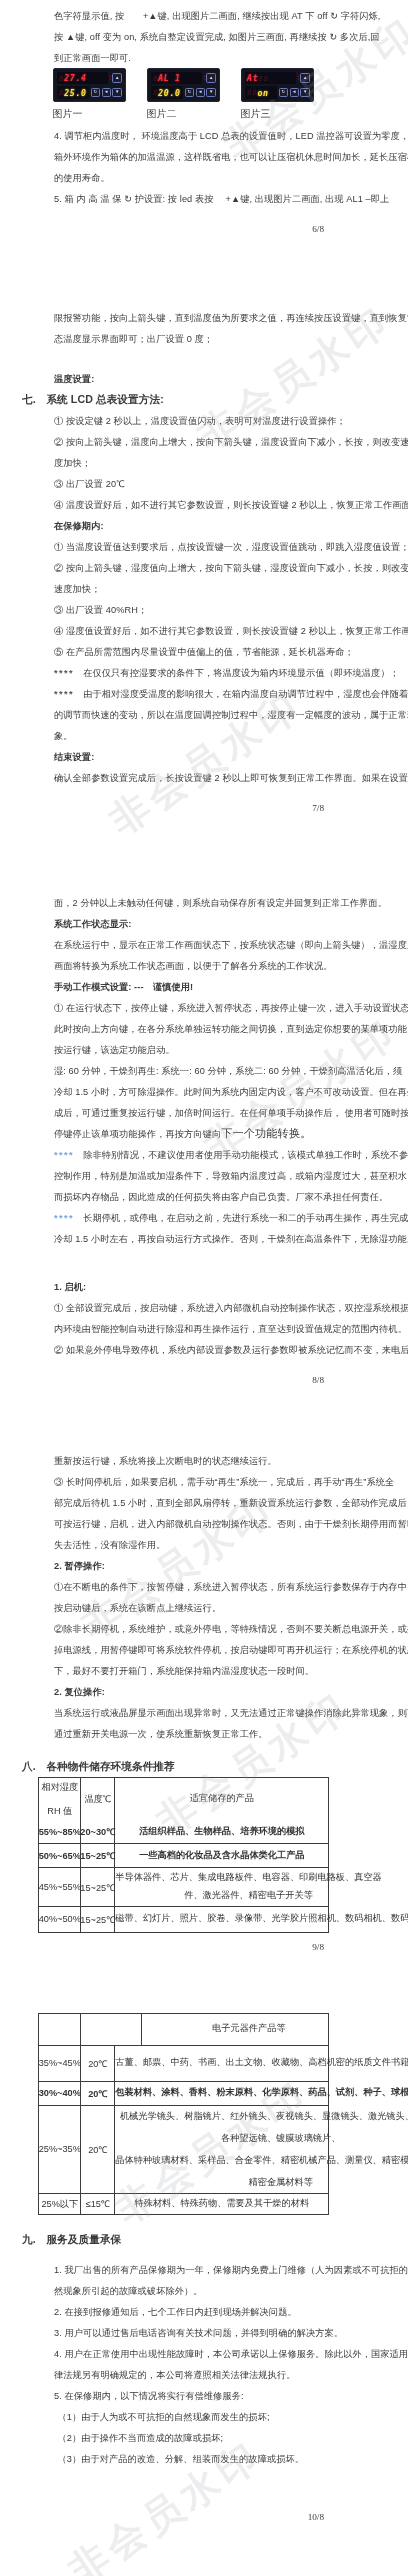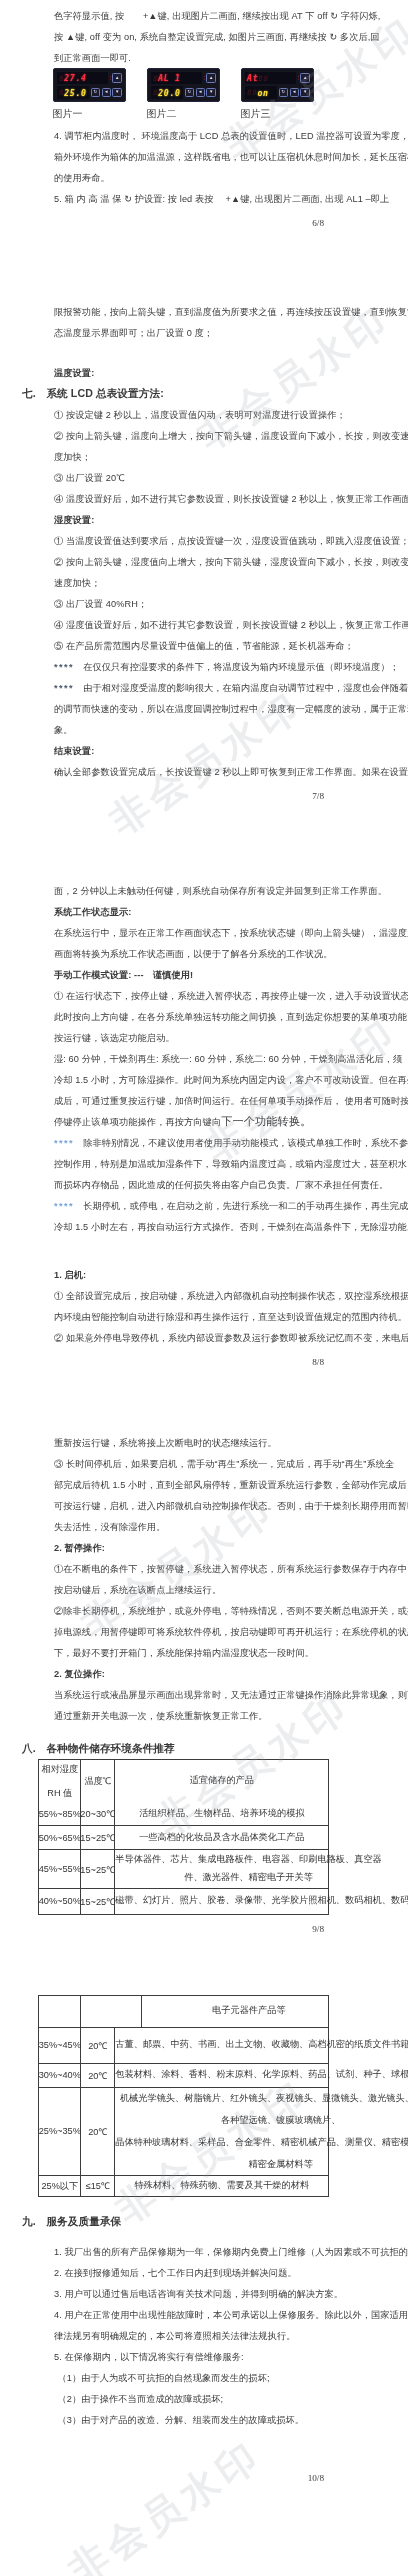--- a/index.html
+++ b/index.html
@@ -4,21 +4,21 @@
 <style>
   html,body{margin:0;padding:0;background:#fff;}
   .page{position:relative;width:409px;height:2576px;background:#ffffff;overflow:hidden;
         font-family:"Liberation Sans",sans-serif;color:#3a3a3a;}
   .content{position:relative;z-index:1;padding:5.4px 31px 0 54px;box-sizing:border-box;font-size:9.2px;}
   .ln{line-height:21px;height:21px;white-space:nowrap;letter-spacing:0.1px;}
   .bold{font-weight:bold;}
   .h1{font-weight:bold;font-size:10.6px;margin-left:-32px;}
   .ind{margin-left:3.4px;}
   .pg{font-family:"Liberation Serif",serif;width:270px;text-align:right;letter-spacing:0;}
-  .pgm{margin-top:3px;}
+  .pgm{margin-top:9px;}
   .pgt{margin-top:4.1px;}
   .stars{font-weight:bold;letter-spacing:1.4px;}
   .sd .stars{color:#4a5668;}
   .sb .stars{color:#76a5d8;}
   .big{font-size:11.2px;}
   .gap{height:6.8px;}
   .g14{height:9.5px;}.g18{height:12.3px;}.g20{height:13.6px;}.g27{height:18.4px;}.g40{height:27px;}
   .g55{height:37px;}.g81{height:55px;}.g88{height:60px;}.g100{height:68px;}.g108{height:74px;}
   
   .panels{display:flex;gap:21px;height:57px;margin-left:-1.4px;}
@@ -36,21 +36,21 @@
         display:flex;align-items:center;justify-content:center;flex:none;background:#1c1c2e;line-height:1;}
   .plabel{margin-top:4.8px;font-size:10px;color:#3a3a3a;}
   
   .tbl{margin-left:-15.7px;width:291px;border:1.4px solid #3c3c3c;box-sizing:border-box;font-size:9.2px;color:#333;}
   .trow{display:flex;border-top:0.7px solid #3c3c3c;}
   .tbl .trow:first-child{border-top:none;}
   .tc{display:flex;align-items:center;justify-content:center;text-align:center;box-sizing:border-box;}
   .c1{width:42px;border-right:0.7px solid #3c3c3c;flex:none;white-space:pre-line;line-height:24px;}
   .c2{width:34px;border-right:0.7px solid #3c3c3c;flex:none;}
   .c3{flex:1;white-space:pre;line-height:17.7px;overflow:visible;}
-  .h62{height:42px;}.h34{height:23px;}.h56{height:38px;}.h36{height:24.5px;}
+  .h62{height:42px;}.h34{height:23px;font-weight:bold;}.h56{height:38px;}.h36{height:24.5px;}
   .h46{height:31px;gap:27px;}.h52{height:35px;}.h128{height:87px;}.h30{height:20.4px;}
   .h128 .c3{line-height:22px;}
   
   .wm{position:absolute;z-index:2;transform:rotate(-34deg);font-size:39px;letter-spacing:5.4px;
       font-weight:bold;color:rgba(148,157,168,0.18);white-space:nowrap;pointer-events:none;}
 </style>
 </head>
 <body>
 
 <div class="page">
@@ -156,21 +156,21 @@
         <div class="ln"><span class="stars"></span><span>限报警功能，按向上箭头键，直到温度值为所要求之值，再连续按压设置键，直到恢复常</span><span class="big"></span></div>
         <div class="ln"><span class="stars"></span><span>态温度显示界面即可；出厂设置 0 度；</span><span class="big"></span></div>
         <div class="gap g27"><span class="stars"></span><span></span><span class="big"></span></div>
         <div class="ln bold"><span class="stars"></span><span>温度设置:</span><span class="big"></span></div>
         <div class="ln h1"><span class="stars"></span><span>七.　系统 LCD 总表设置方法:</span><span class="big"></span></div>
         <div class="ln"><span class="stars"></span><span>① 按设定键 2 秒以上，温度设置值闪动，表明可对温度进行设置操作；</span><span class="big"></span></div>
         <div class="ln"><span class="stars"></span><span>② 按向上箭头键，温度向上增大，按向下箭头键，温度设置向下减小，长按，则改变速</span><span class="big"></span></div>
         <div class="ln"><span class="stars"></span><span>度加快；</span><span class="big"></span></div>
         <div class="ln"><span class="stars"></span><span>③ 出厂设置 20℃</span><span class="big"></span></div>
         <div class="ln"><span class="stars"></span><span>④ 温度设置好后，如不进行其它参数设置，则长按设置键 2 秒以上，恢复正常工作画面。</span><span class="big"></span></div>
-        <div class="ln bold"><span class="stars"></span><span>湿度设置:</span><span class="big"></span></div>
+        <div class="ln bold"><span class="stars"></span><span>在保修期内:</span><span class="big"></span></div>
         <div class="ln"><span class="stars"></span><span>① 当温度设置值达到要求后，点按设置键一次，湿度设置值跳动，即跳入湿度值设置；</span><span class="big"></span></div>
         <div class="ln"><span class="stars"></span><span>② 按向上箭头键，湿度值向上增大，按向下箭头键，湿度设置向下减小，长按，则改变</span><span class="big"></span></div>
         <div class="ln"><span class="stars"></span><span>速度加快；</span><span class="big"></span></div>
         <div class="ln"><span class="stars"></span><span>③ 出厂设置 40%RH；</span><span class="big"></span></div>
         <div class="ln"><span class="stars"></span><span>④ 湿度值设置好后，如不进行其它参数设置，则长按设置键 2 秒以上，恢复正常工作画面；</span><span class="big"></span></div>
         <div class="ln"><span class="stars"></span><span>⑤ 在产品所需范围内尽量设置中值偏上的值，节省能源，延长机器寿命；</span><span class="big"></span></div>
         <div class="ln sd"><span class="stars">****</span><span>　在仅仅只有控湿要求的条件下，将温度设为箱内环境显示值（即环境温度）；</span><span class="big"></span></div>
         <div class="ln sd"><span class="stars">****</span><span>　由于相对湿度受温度的影响很大，在箱内温度自动调节过程中，湿度也会伴随着温度</span><span class="big"></span></div>
         <div class="ln"><span class="stars"></span><span>的调节而快速的变动，所以在温度回调控制过程中，湿度有一定幅度的波动，属于正常现</span><span class="big"></span></div>
         <div class="ln"><span class="stars"></span><span>象。</span><span class="big"></span></div>
@@ -288,20 +288,21 @@
           <div class="tc c3">特殊材料、特殊药物、需要及其干燥的材料</div>
         </div>
         </div>
     </div>
 
     <div>
         <div class="gap g20"><span class="stars"></span><span></span><span class="big"></span></div>
         <div class="ln h1"><span class="stars"></span><span>九.　服务及质量承保</span><span class="big"></span></div>
         <div class="gap g14"><span class="stars"></span><span></span><span class="big"></span></div>
         <div class="ln"><span class="stars"></span><span>1. 我厂出售的所有产品保修期为一年，保修期内免费上门维修（人为因素或不可抗拒的自</span><span class="big"></span></div>
+        <div class="ln"><span class="stars"></span><span>然现象所引起的故障或破坏除外）。</span><span class="big"></span></div>
         <div class="ln"><span class="stars"></span><span>2. 在接到报修通知后，七个工作日内赶到现场并解决问题。</span><span class="big"></span></div>
         <div class="ln"><span class="stars"></span><span>3. 用户可以通过售后电话咨询有关技术问题，并得到明确的解决方案。</span><span class="big"></span></div>
         <div class="ln"><span class="stars"></span><span>4. 用户在正常使用中出现性能故障时，本公司承诺以上保修服务。除此以外，国家适用法</span><span class="big"></span></div>
         <div class="ln"><span class="stars"></span><span>律法规另有明确规定的，本公司将遵照相关法律法规执行。</span><span class="big"></span></div>
         <div class="ln"><span class="stars"></span><span>5. 在保修期内，以下情况将实行有偿维修服务:</span><span class="big"></span></div>
         <div class="ln ind"><span class="stars"></span><span>（1）由于人为或不可抗拒的自然现象而发生的损坏;</span><span class="big"></span></div>
         <div class="ln ind"><span class="stars"></span><span>（2）由于操作不当而造成的故障或损坏;</span><span class="big"></span></div>
         <div class="ln ind"><span class="stars"></span><span>（3）由于对产品的改造、分解、组装而发生的故障或损坏。</span><span class="big"></span></div>
         <div class="gap g55"><span class="stars"></span><span></span><span class="big"></span></div>
         <div class="ln pg"><span class="stars"></span><span>10/8</span><span class="big"></span></div>

